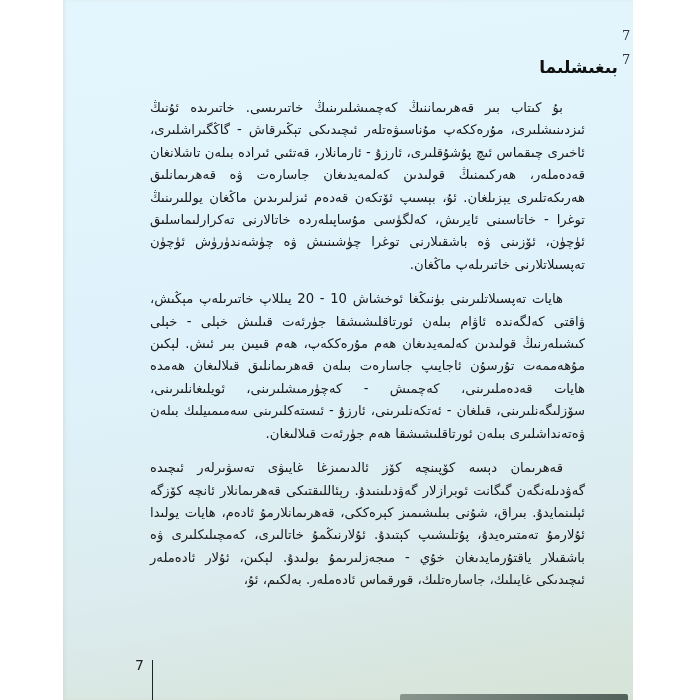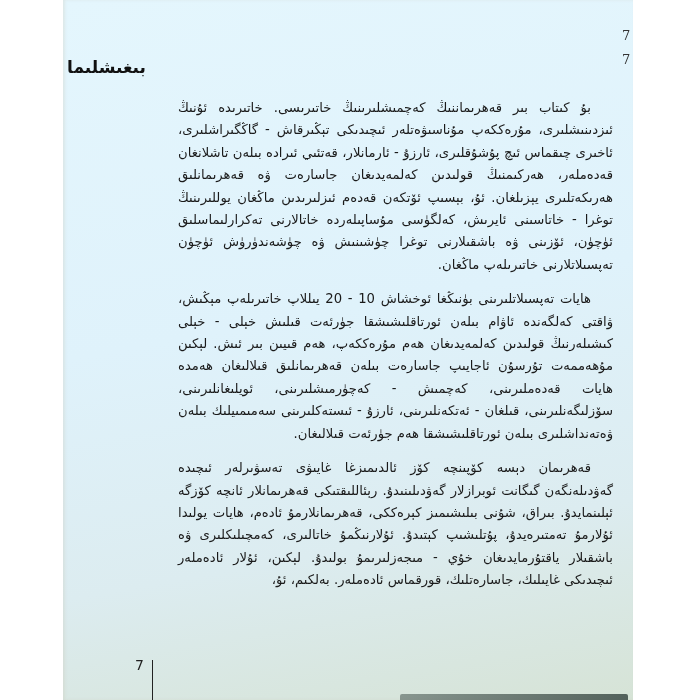--- a/index.html
+++ b/index.html
@@ -13,27 +13,27 @@
       background: linear-gradient(170deg, #e4f6fd 0%, #dff2fb 45%, #dcecf0 75%, #d6e3d6 100%);
       box-shadow: inset 2px 0 3px rgba(200,190,170,0.25);
     }
     .right-strip {
       position: absolute; left: 633px; top: 0; width: 67px; height: 700px; background: #ffffff;
     }
     .edge-num {
       position: absolute; left: 622px; font-size: 13px; color: #333; font-family: "DejaVu Serif", serif;
     }
     .title {
-      position: absolute; top: 57px; left: 67px; width: 570px; text-align: left;
+      position: absolute; top: 57px; left: 48px; width: 570px; text-align: right;
       font-size: 17px; font-weight: bold; color: #111; direction: rtl;
     }
     .body-text {
       position: absolute; top: 97px; left: 150px; width: 435px;
       direction: rtl; text-align: justify; text-align-last: right;
-      font-size: 13.2px; line-height: 22.4px; color: #1a1a1a; margin-left: 28px;
+      font-size: 13.2px; line-height: 22.4px; color: #1a1a1a;
     }
     .body-text p { margin: 0 0 12px 0; text-indent: 22px; }
     .page-number {
       position: absolute; left: 135px; top: 657px; font-size: 14px; color: #222; font-family: "DejaVu Sans", sans-serif;
     }
     .gutter-line {
       position: absolute; left: 152px; top: 660px; width: 1px; height: 40px; background: #222;
     }
     .bottom-shadow {
       position: absolute; left: 400px; top: 694px; width: 228px; height: 6px;

